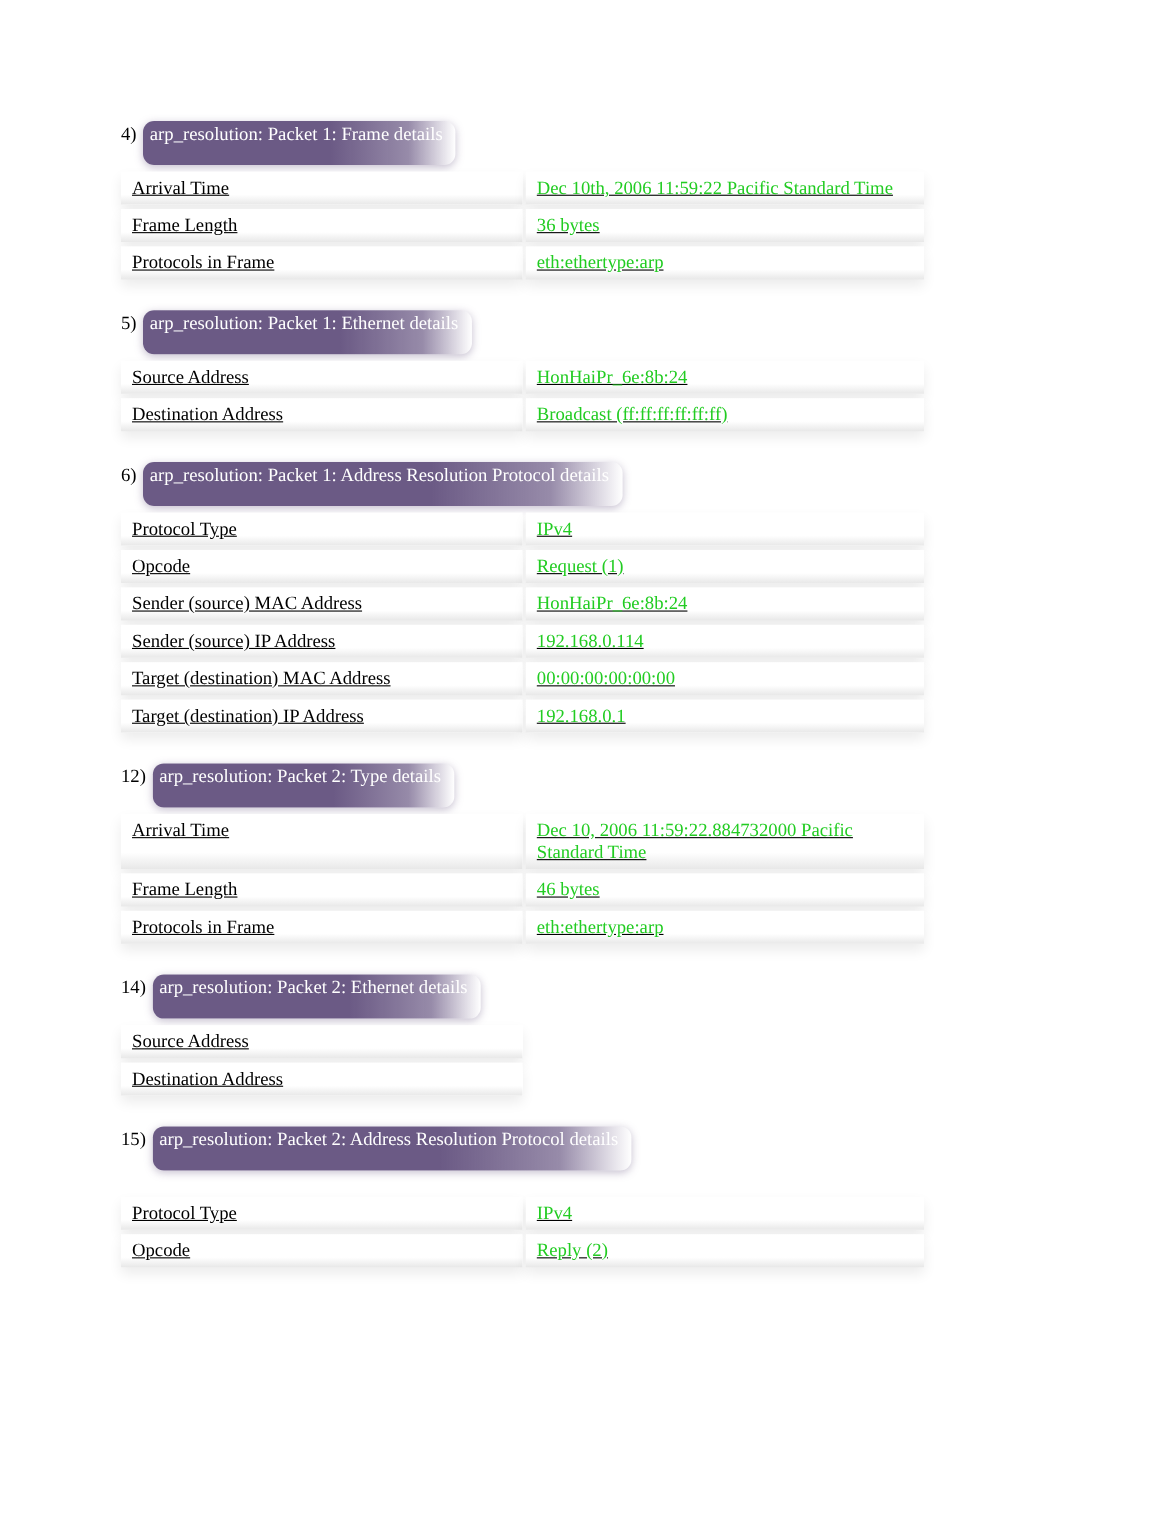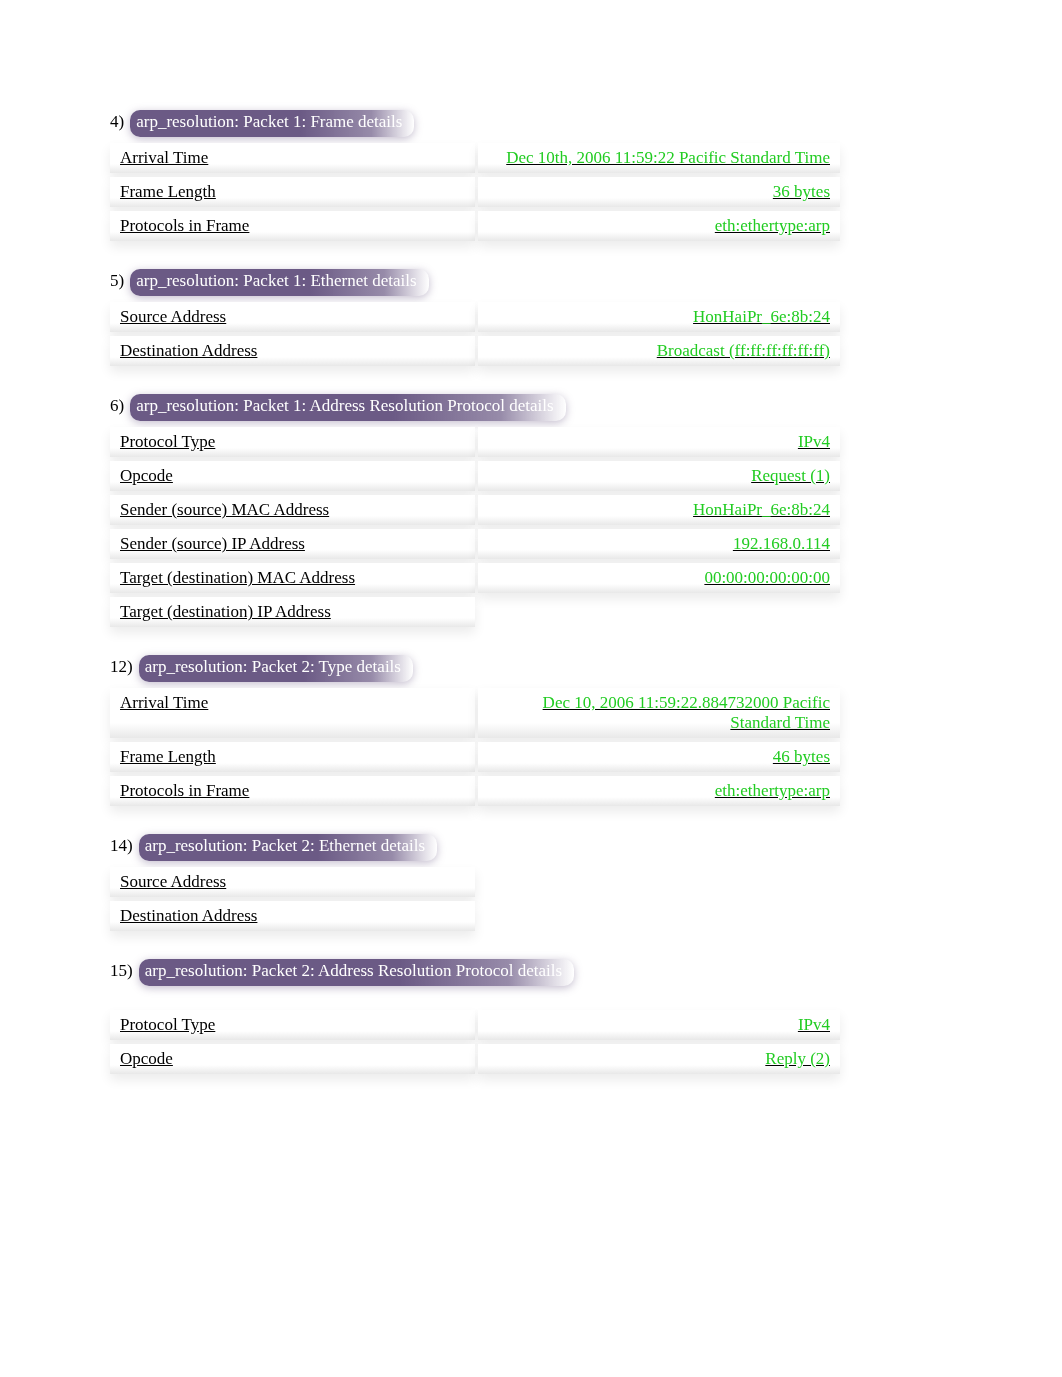--- a/index.html
+++ b/index.html
@@ -24,21 +24,21 @@
     }
     .section-number {
       font-size: 17px;
       color: #000;
       margin-right: 6px;
     }
     .section-title {
       display: inline-block;
       color: #ffffff;
       font-size: 17px;
-      padding: 2px 12px 5px 6px;
+      padding: 2px 12px 18px 6px;
       background: linear-gradient(to right, #6b5a85 0%, #6b5a85 60%, rgba(107,90,133,0.7) 85%, rgba(107,90,133,0) 100%);
       border-radius: 10px;
       box-shadow: 0 2px 8px rgba(107,90,133,0.4);
       filter: blur(0.3px);
     }
     .table-container {
       margin-left: 0px;
     }
     .row {
       display: flex;
@@ -54,21 +54,20 @@
       background: linear-gradient(to bottom, #ffffff 0%, #ffffff 70%, #e8e8e8 100%);
       box-shadow: 0 6px 12px rgba(0,0,0,0.08);
       margin-right: 3px;
       color: #000;
     }
     .cell-value {
       width: 362px;
       background: linear-gradient(to bottom, #ffffff 0%, #ffffff 70%, #e8e8e8 100%);
       box-shadow: 0 6px 12px rgba(0,0,0,0.08);
       color: #22cc22;
-      text-align: right;
     }
     .spacer {
       height: 18px;
     }
   </style>
 </head>
 <body>
 
 <div id="content">
     <div class="section">
@@ -128,20 +127,21 @@
         <div class="row">
           <div class="cell cell-label">Sender (source) IP Address</div>
           <div class="cell cell-value">192.168.0.114</div>
         </div>
         <div class="row">
           <div class="cell cell-label">Target (destination) MAC Address</div>
           <div class="cell cell-value">00:00:00:00:00:00</div>
         </div>
         <div class="row">
           <div class="cell cell-label">Target (destination) IP Address</div>
+          <div class="cell cell-value">192.168.0.1</div>
         </div>
       </div>
     </div>
     <div class="section">
       <div class="section-header">
         <span class="section-number">12)</span>
         <span class="section-title">arp_resolution: Packet 2: Type details</span>
       </div>
       <div class="table-container">
         <div class="row">

